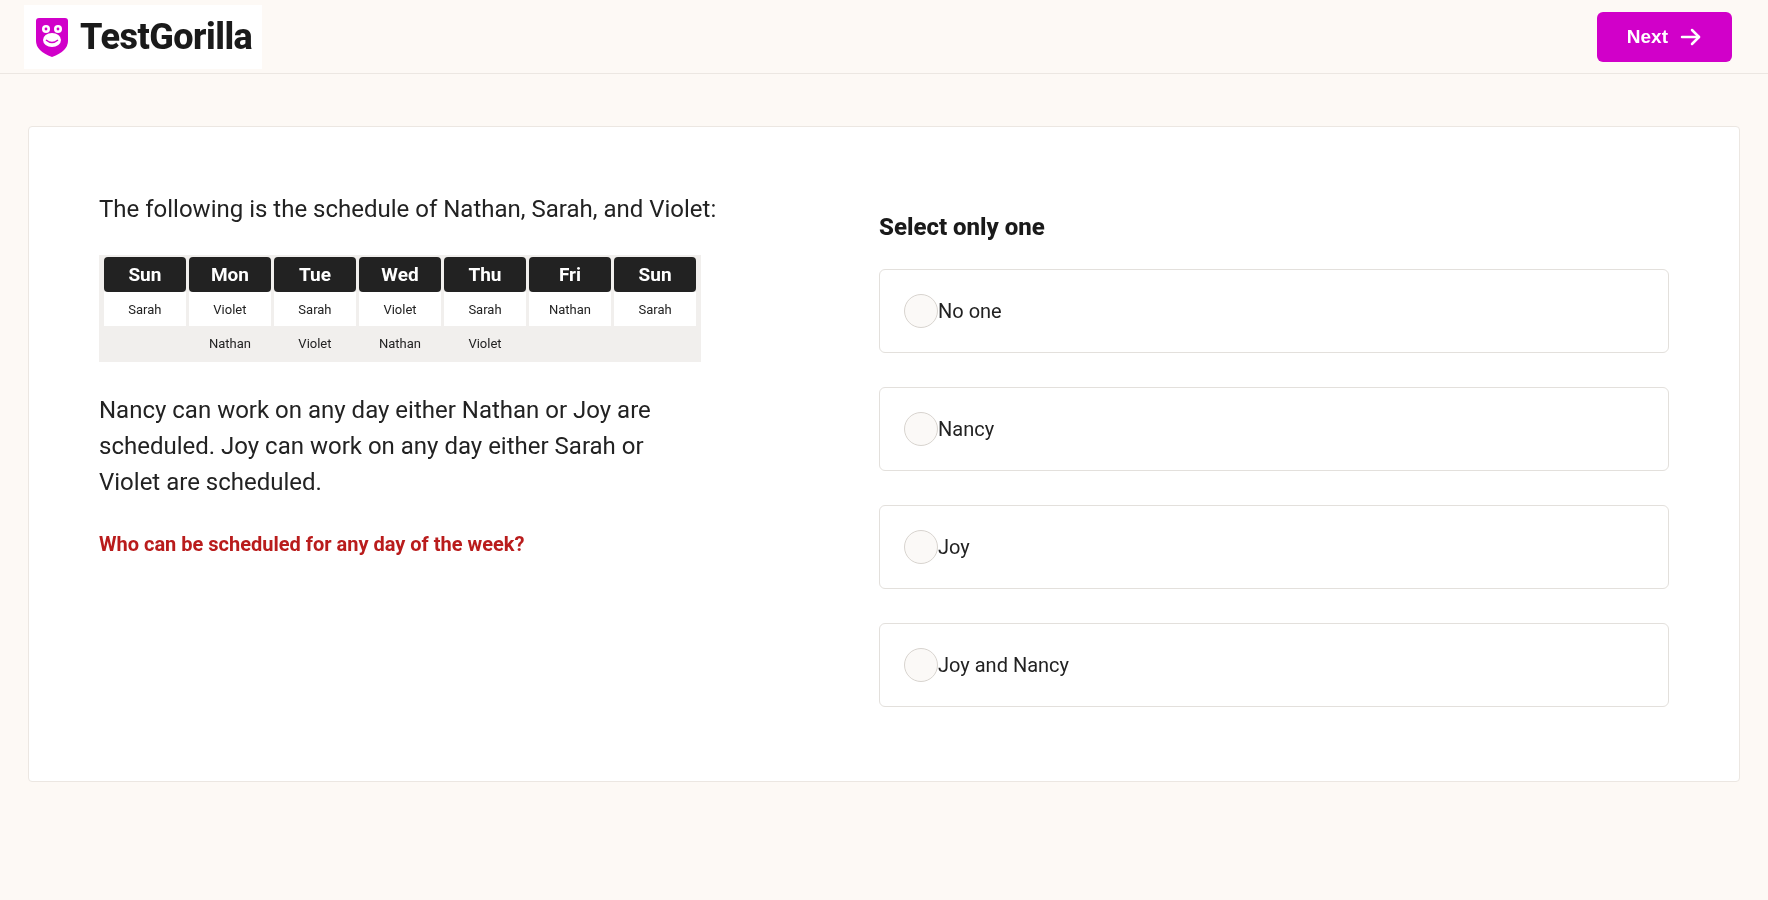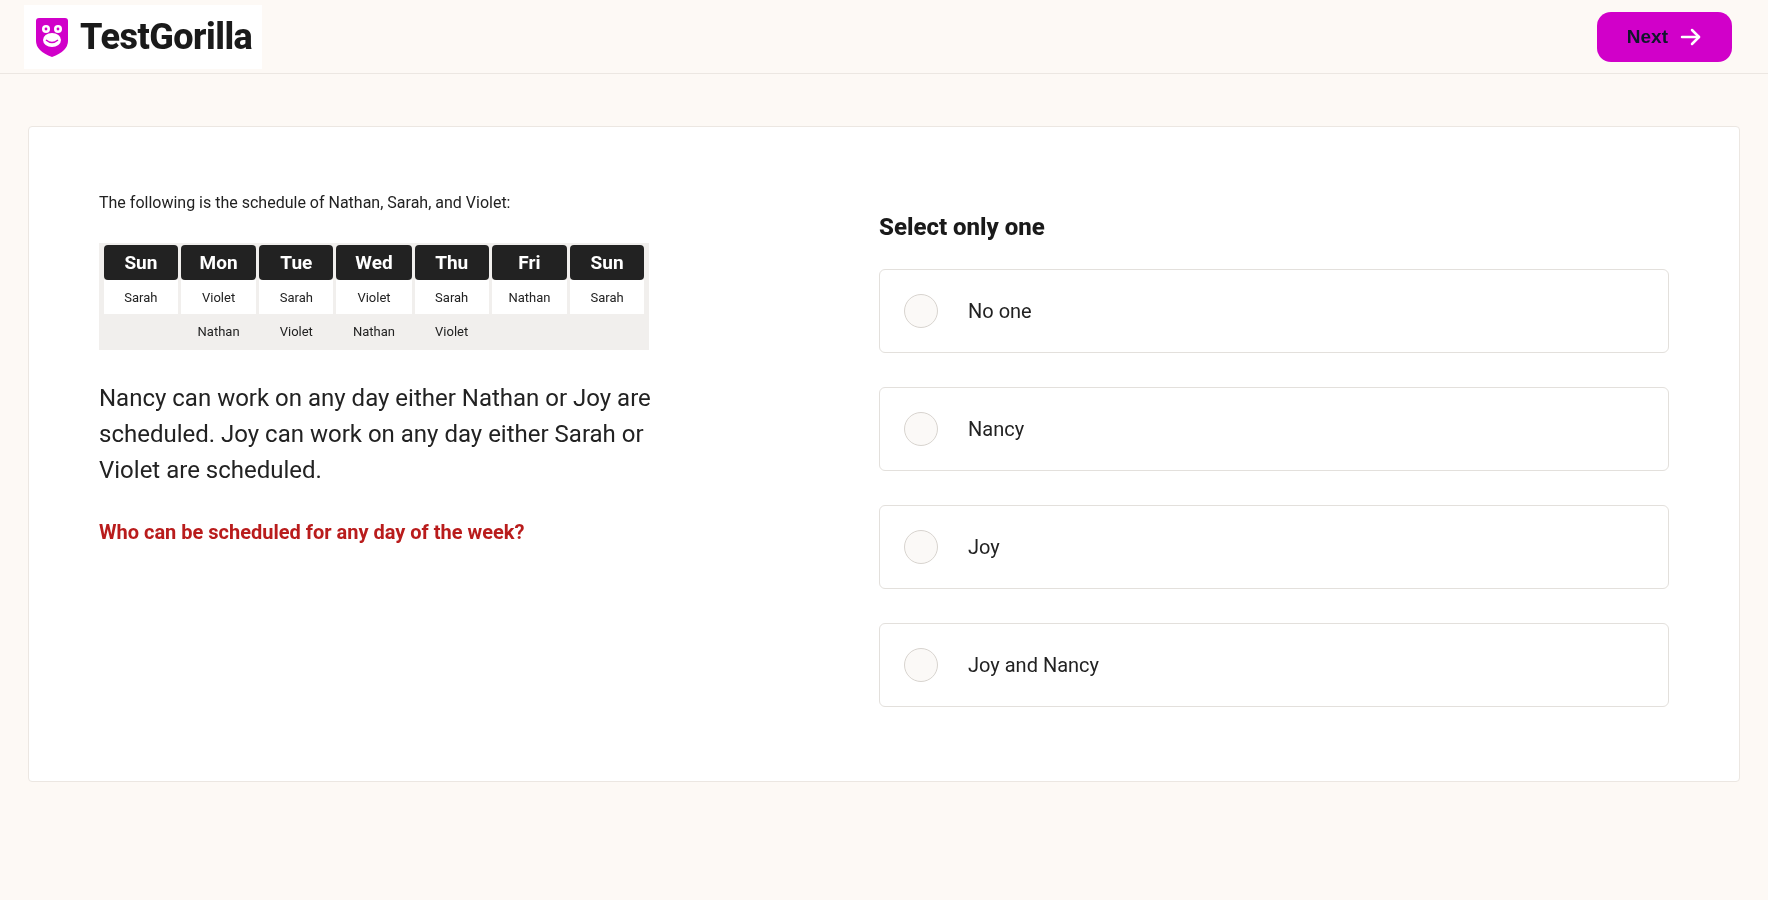--- a/index.html
+++ b/index.html
@@ -32,23 +32,23 @@
   }
   .logo-icon svg { display: block; }
   .logo-text {
     font-size: 36px;
     font-weight: 800;
     letter-spacing: -0.5px;
     color: #1a1a1a;
   }
   .next-btn {
     background: #d100c9;
-    color: #0f172a;
+    color: #ffffff;
     border: none;
-    border-radius: 14px;
+    border-radius: 6px;
     font-size: 19px;
     font-weight: 700;
     padding: 14px 30px;
     display: inline-flex;
     align-items: center;
     gap: 12px;
     cursor: pointer;
   }
   .next-btn svg { display: block; }
 
@@ -60,33 +60,33 @@
     border-radius: 4px;
     min-height: 618px;
     padding: 64px 70px 40px 70px;
     display: flex;
     gap: 80px;
   }
   .left-col { flex: 0 0 700px; }
   .right-col { flex: 1; margin-top: 22px; }
 
   .q-intro {
-    font-size: 16px;
+    font-size: 24px;
     line-height: 1.5;
     margin-bottom: 28px;
     color: #222;
   }
 
   
   .sched-table {
     border-collapse: separate;
     border-spacing: 3px 0;
     background: #f1efed;
     padding: 2px;
-    width: 550px;
+    width: 602px;
   }
   .sched-table th {
     background: #222;
     color: #fff;
     font-weight: 700;
     font-size: 19px;
     padding: 6px 0;
     border-radius: 4px;
     width: 84px;
   }
@@ -120,21 +120,20 @@
     font-weight: 800;
     color: #1a1a1a;
     margin-bottom: 28px;
   }
   .option {
     border: 1px solid #e3e0dc;
     border-radius: 6px;
     padding: 24px 24px;
     display: flex;
     align-items: center;
-    gap: 30px;
     margin-bottom: 34px;
     cursor: pointer;
     background: #fff;
   }
   .radio {
     width: 34px;
     height: 34px;
     border-radius: 50%;
     border: 1px solid #d8d4cf;
     background: #fbf9f7;

